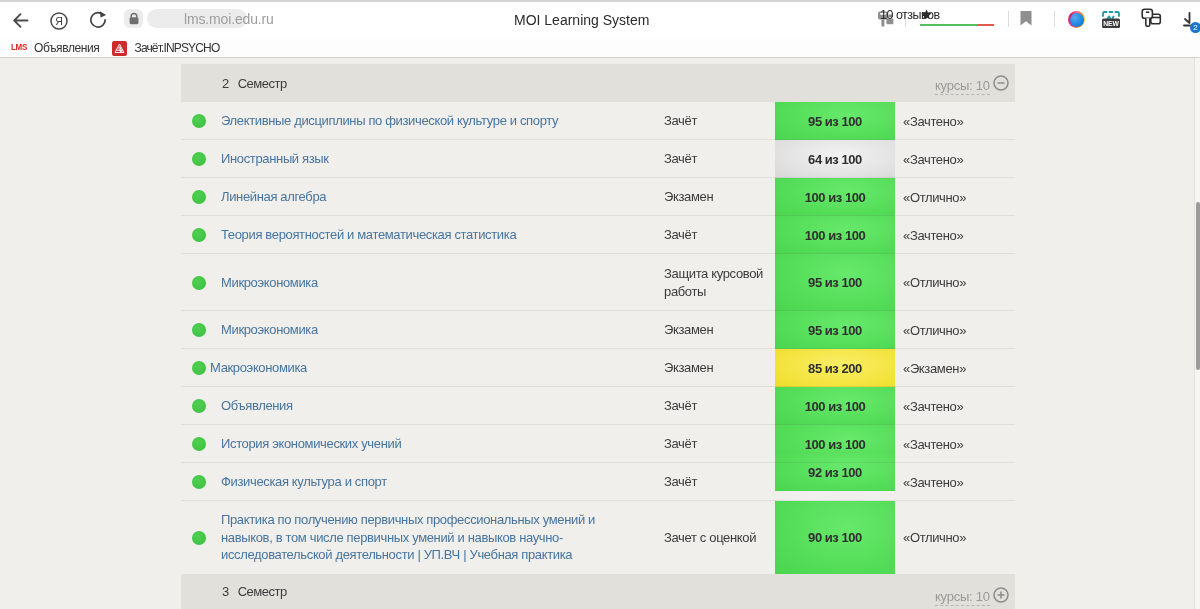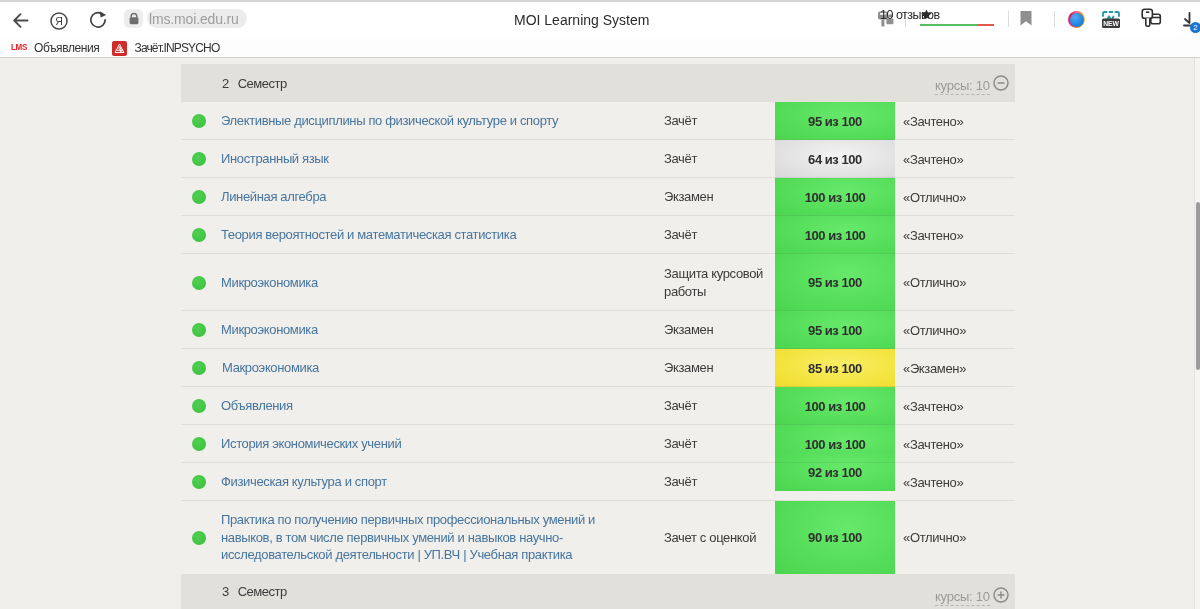--- a/index.html
+++ b/index.html
@@ -4,21 +4,21 @@
 <style>
   * { margin:0; padding:0; box-sizing:border-box; }
   html,body { width:1200px; height:609px; overflow:hidden; }
   body { font-family:"Liberation Sans", sans-serif; position:relative; background:#f1efeb; }
   .abs { position:absolute; }
   
   #topstrip { left:0; top:0; width:1200px; height:2px; background:#d6d4d2; }
   #toolbar { left:0; top:2px; width:1200px; height:36px; background:#ffffff; }
   #bookbar { left:0; top:38px; width:1200px; height:20px; background:#fdfdfd; border-bottom:1px solid #d4d1cd; }
   .chip { background:#ececec; border-radius:9px; }
-  #urltext { color:#9d9d9d; font-size:14px; letter-spacing:-0.15px; }
+  #urltext { color:#9d9d9d; font-size:14px; letter-spacing:-0.15px;margin-left:35px; }
   #title { color:#2b2b2b; font-size:14px; }
   .sep { width:1px; background:#dcdcdc; }
   .bk { font-size:12px; color:#333; letter-spacing:-0.4px; }
   
   #content { left:0; top:58px; width:1200px; height:551px; background:#f1efeb; }
   .band { left:181px; width:834px; background:#e2e0db; }
   .btxt { color:#3c3c3c; font-size:13px; letter-spacing:-0.5px; }
   .kursy { color:#9a9a9a; font-size:13px; letter-spacing:-0.25px; border-bottom:1px dashed #b5b5b5; padding-bottom:1px; }
   .link { color:#46759f; font-size:13px; letter-spacing:-0.35px; }
   .dark { color:#3c3c3c; font-size:13px; letter-spacing:-0.35px; }
@@ -168,23 +168,23 @@
     <div class="abs cell cg vmid" style="top:254px;height:57px;justify-content:center">95 из 100</div>
     <div class="abs dark vmid" style="left:903px;top:254px;height:57px">«Отлично»</div>
     <div class="abs rsep" style="top:253px"></div>
     <div class="abs dot" style="left:191.5px;top:323px"></div>
     <div class="abs link vmid" style="left:221px;top:311px;height:38px;width:410px;line-height:17.5px">Микроэкономика</div>
     <div class="abs dark vmid" style="left:664px;top:311px;height:38px;width:108px;line-height:17.5px">Экзамен</div>
     <div class="abs cell cg vmid" style="top:311px;height:38px;justify-content:center">95 из 100</div>
     <div class="abs dark vmid" style="left:903px;top:311px;height:38px">«Отлично»</div>
     <div class="abs rsep" style="top:310px"></div>
     <div class="abs dot" style="left:191.5px;top:361px"></div>
-    <div class="abs link vmid" style="left:222px;top:349px;height:38px;width:410px;line-height:17.5px">Макроэкономика</div>
+    <div class="abs link vmid" style="left:210px;top:349px;height:38px;width:410px;line-height:17.5px">Макроэкономика</div>
     <div class="abs dark vmid" style="left:664px;top:349px;height:38px;width:108px;line-height:17.5px">Экзамен</div>
-    <div class="abs cell cy vmid" style="top:349px;height:38px;justify-content:center">85 из 100</div>
+    <div class="abs cell cy vmid" style="top:349px;height:38px;justify-content:center">85 из 200</div>
     <div class="abs dark vmid" style="left:903px;top:349px;height:38px">«Экзамен»</div>
     <div class="abs rsep" style="top:348px"></div>
     <div class="abs dot" style="left:191.5px;top:399px"></div>
     <div class="abs link vmid" style="left:221px;top:387px;height:38px;width:410px;line-height:17.5px">Объявления</div>
     <div class="abs dark vmid" style="left:664px;top:387px;height:38px;width:108px;line-height:17.5px">Зачёт</div>
     <div class="abs cell cg vmid" style="top:387px;height:38px;justify-content:center">100 из 100</div>
     <div class="abs dark vmid" style="left:903px;top:387px;height:38px">«Зачтено»</div>
     <div class="abs rsep" style="top:386px"></div>
     <div class="abs dot" style="left:191.5px;top:437px"></div>
     <div class="abs link vmid" style="left:221px;top:425px;height:38px;width:410px;line-height:17.5px">История экономических учений</div>

